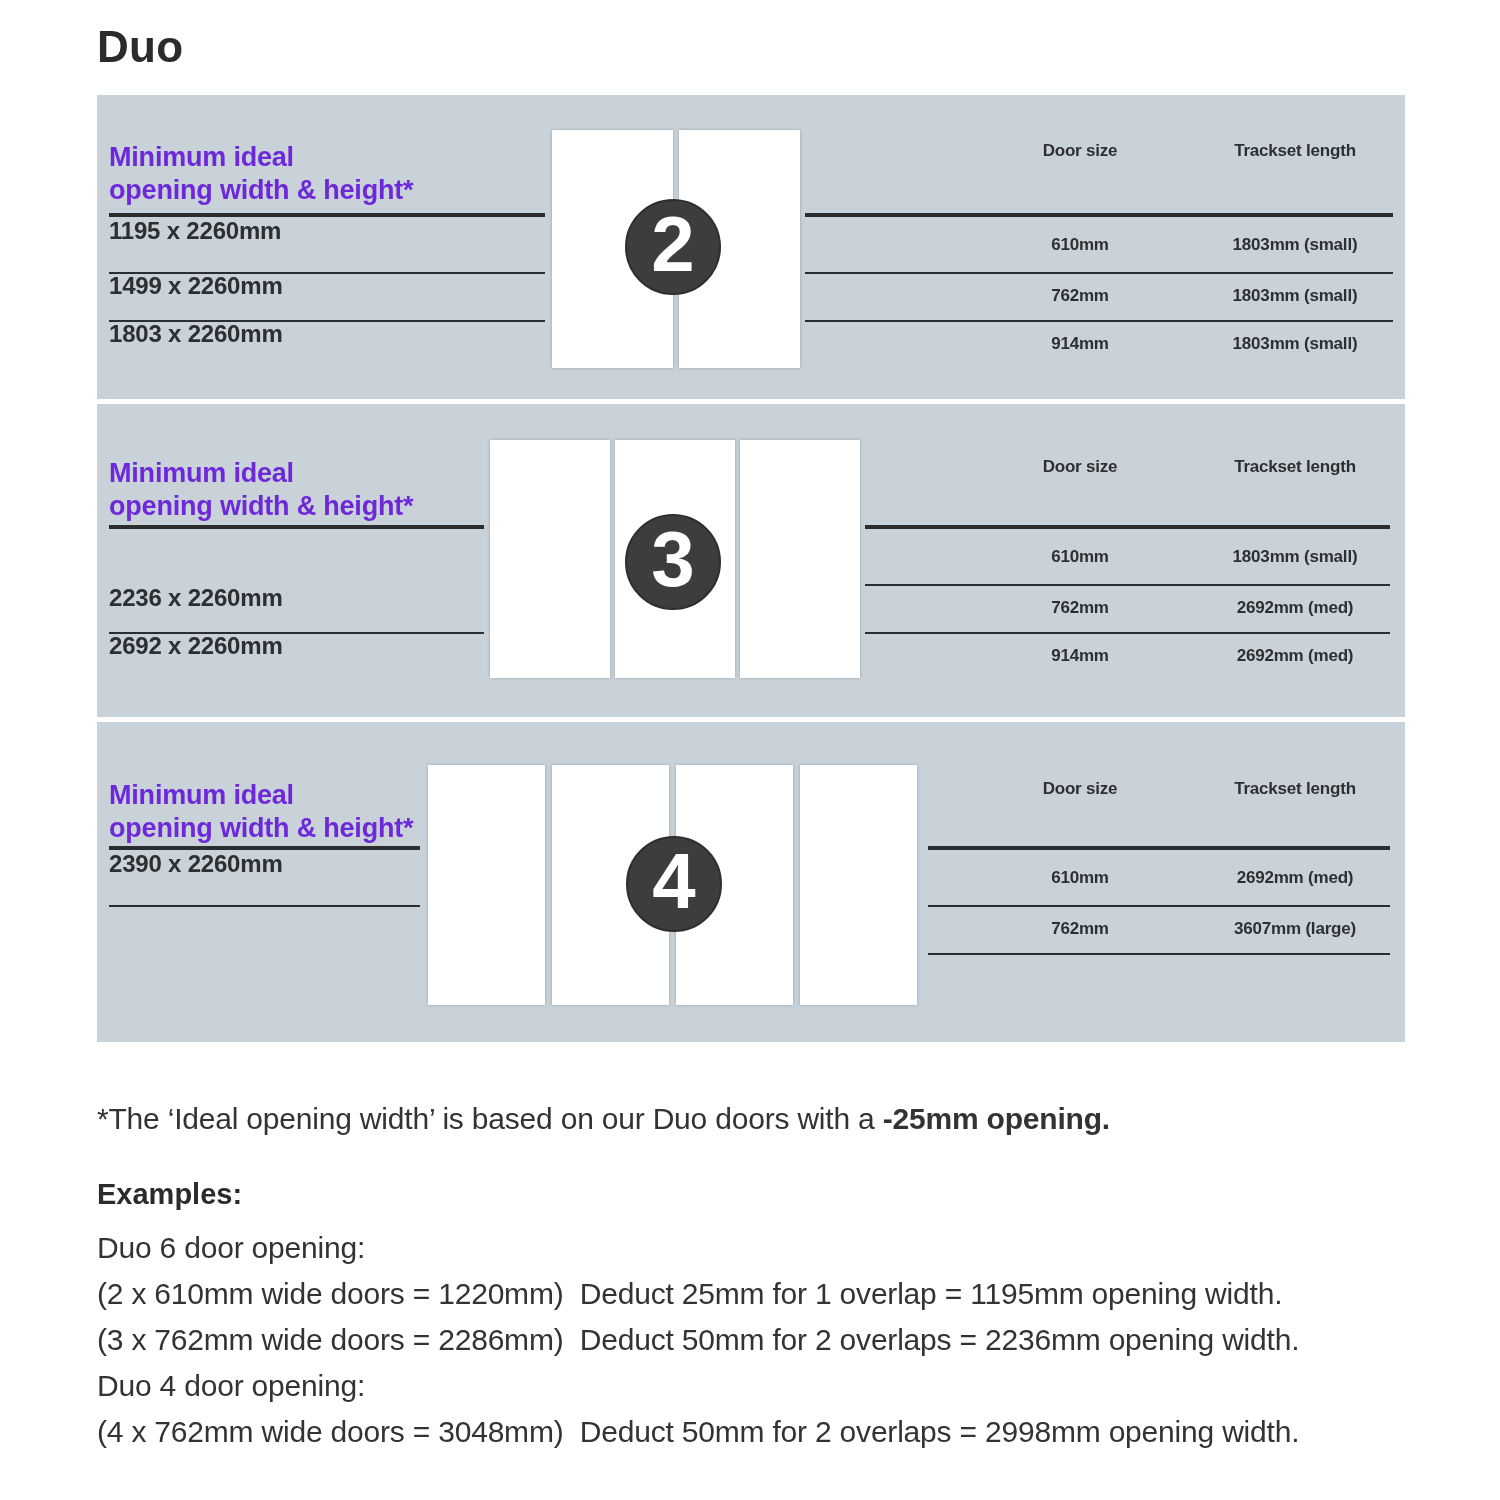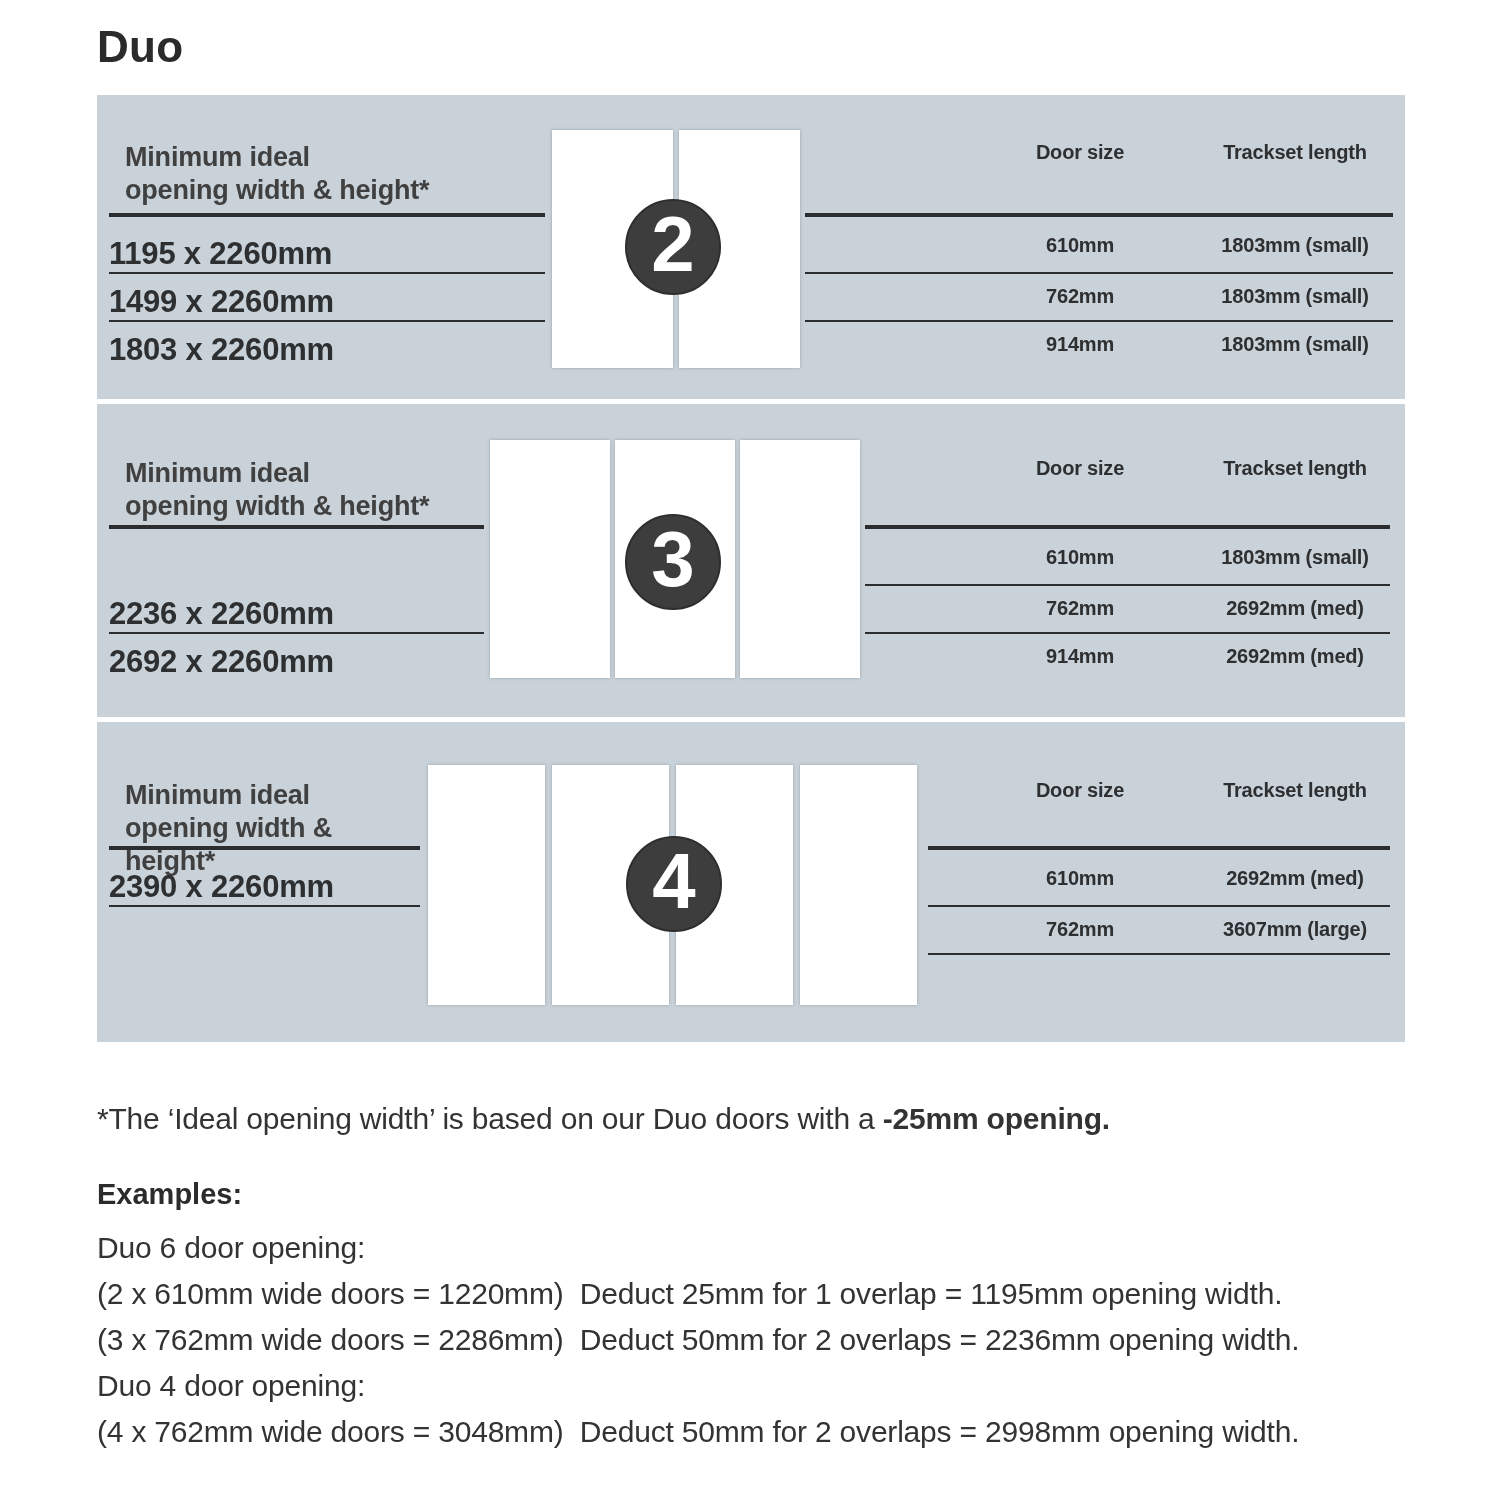--- a/index.html
+++ b/index.html
@@ -19,39 +19,38 @@
     position:absolute; left:97px; top:95px; width:1308px; height:947px;
     background:#c9d2d9;
   }
   .sec { position:absolute; left:0; width:100%; }
 
   .leftcol, .rightcol { position:absolute; top:0; height:100%; }
 
   .colhead {
     position:absolute; left:0;
     font-size:27px; font-weight:bold; line-height:33px; letter-spacing:-0.2px;
-    color:#404040;
-    margin-left:16px;
+    color:#6d28d9;
   }
   .rhead { position:absolute; left:0; width:100%; height:33px; }
   .rhead .c1, .rhead .c2 { top:0; }
 
   .thick { position:absolute; left:0; width:100%; height:4px; background:#2b2d2f; }
 
   .lrow {
     position:absolute; left:0; width:100%;
-    display:flex; align-items:flex-end;
-    font-size:31px; font-weight:bold; letter-spacing:-0.2px;
+    display:flex; align-items:flex-start;
+    font-size:24px; font-weight:bold; letter-spacing:-0.2px;
   }
   .rrow { position:absolute; left:0; width:100%; }
   .b { border-bottom:2px solid #2b2d2f; }
 
   .c1, .c2 {
     position:absolute; width:240px; text-align:center;
-    font-size:20px; font-weight:bold; letter-spacing:-0.2px; white-space:nowrap;
+    font-size:17px; font-weight:bold; letter-spacing:-0.2px; white-space:nowrap;
   }
   .rrow .c1, .rrow .c2 { top:50%; transform:translateY(-50%); }
 
   .door {
     position:absolute; background:#ffffff;
     box-shadow:0 0 3px rgba(96,106,116,0.45);
   }
   .badge {
     position:absolute; width:96px; height:96px; border-radius:50%;
     background:#3d3d3d; border:2px solid #2e2e2e; box-sizing:border-box;

